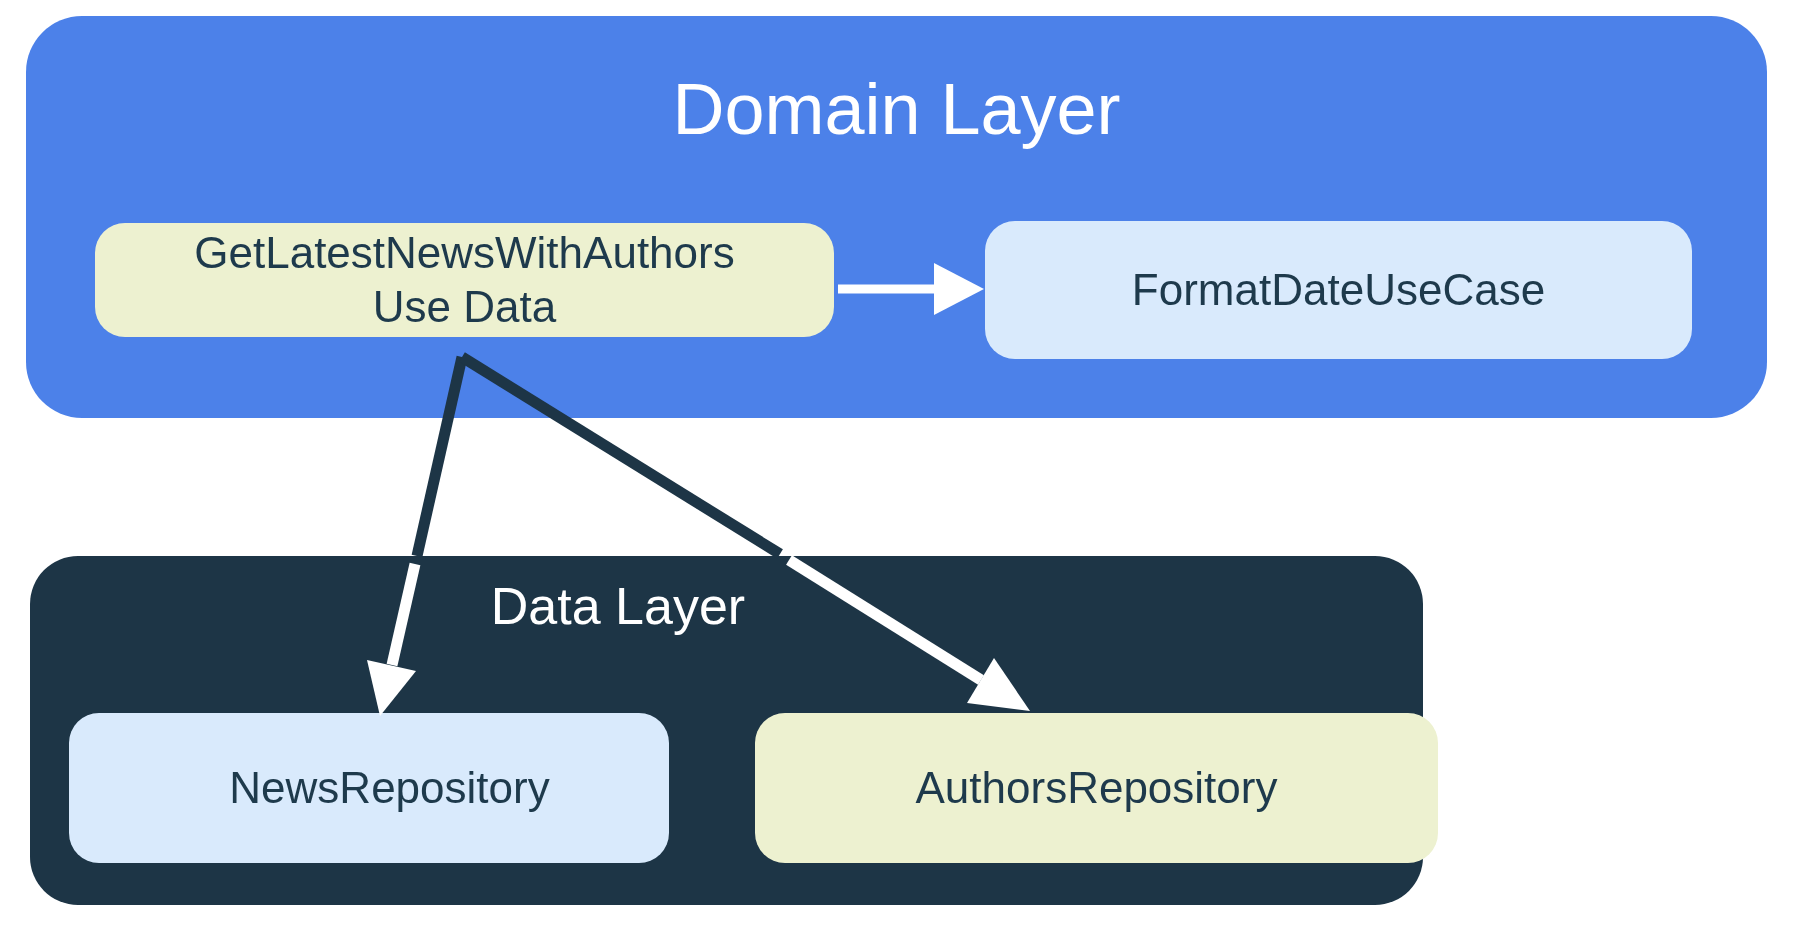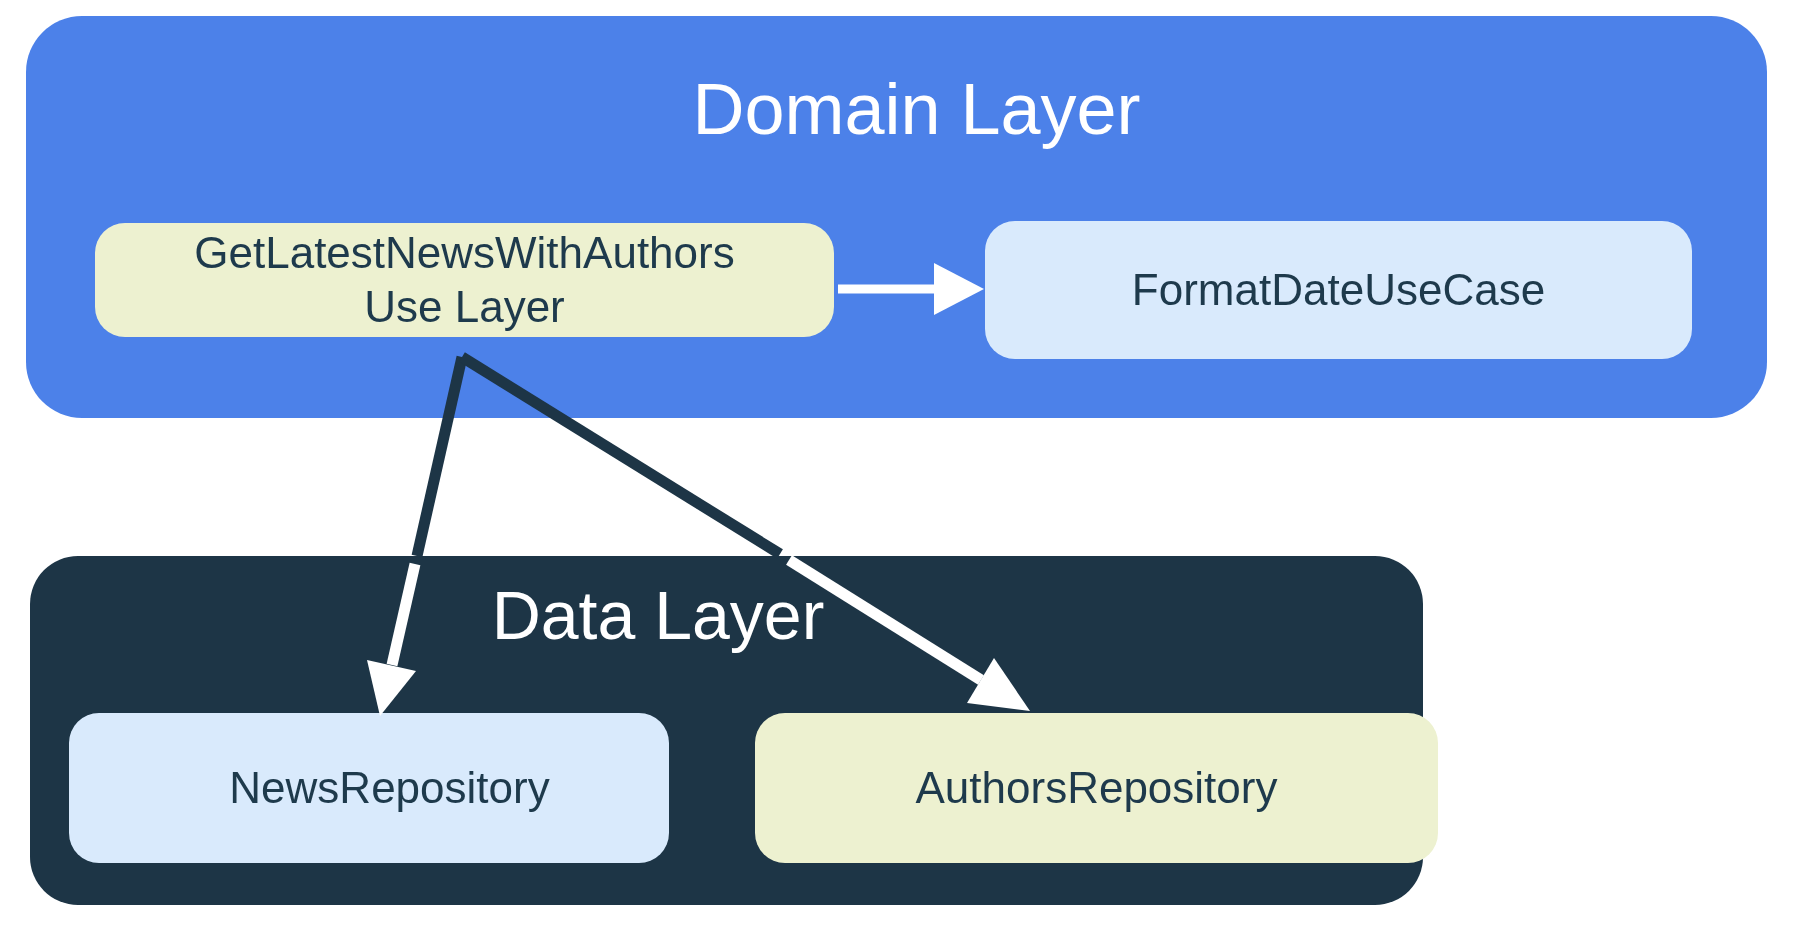--- a/index.html
+++ b/index.html
@@ -30,24 +30,23 @@
     background:var(--data-bg);
     border-radius:48px;
   }
   .layer-title{
     position:absolute;left:0;right:0;
     text-align:center;
     color:#FFFFFF;
     font-size:72px;line-height:1.2;
     font-weight:400;
     white-space:nowrap;
-    margin-left:40px;
   }
   .domain-layer .layer-title{top:50px;}
-  .data-layer .layer-title{top:19px;font-size:68px;left:0;right:auto;width:1176px;}
+  .data-layer .layer-title{top:19px;font-size:52px;left:0;right:auto;width:1176px;}
   .node{
     position:absolute;box-sizing:border-box;
     border-radius:30px;
     display:flex;flex-direction:column;
     align-items:center;justify-content:center;
     color:var(--text-navy);
     font-size:44px;line-height:1.23;
     text-align:center;
     white-space:nowrap;
   }
@@ -65,21 +64,21 @@
 </head>
 <body>
 
 <div class="canvas">
 
   <div class="layer domain-layer">
     <div class="layer-title">Domain Layer</div>
 
     <div class="node node-beige node-usecase">
       <span>GetLatestNewsWithAuthors</span>
-      <span>Use Layer</span>
+      <span>Use Data</span>
     </div>
 
     <div class="node node-lightblue node-formatdate">
       <span>FormatDateUseCase</span>
     </div>
   </div>
 
   <div class="layer data-layer">
     <div class="layer-title">Data Layer</div>
 

